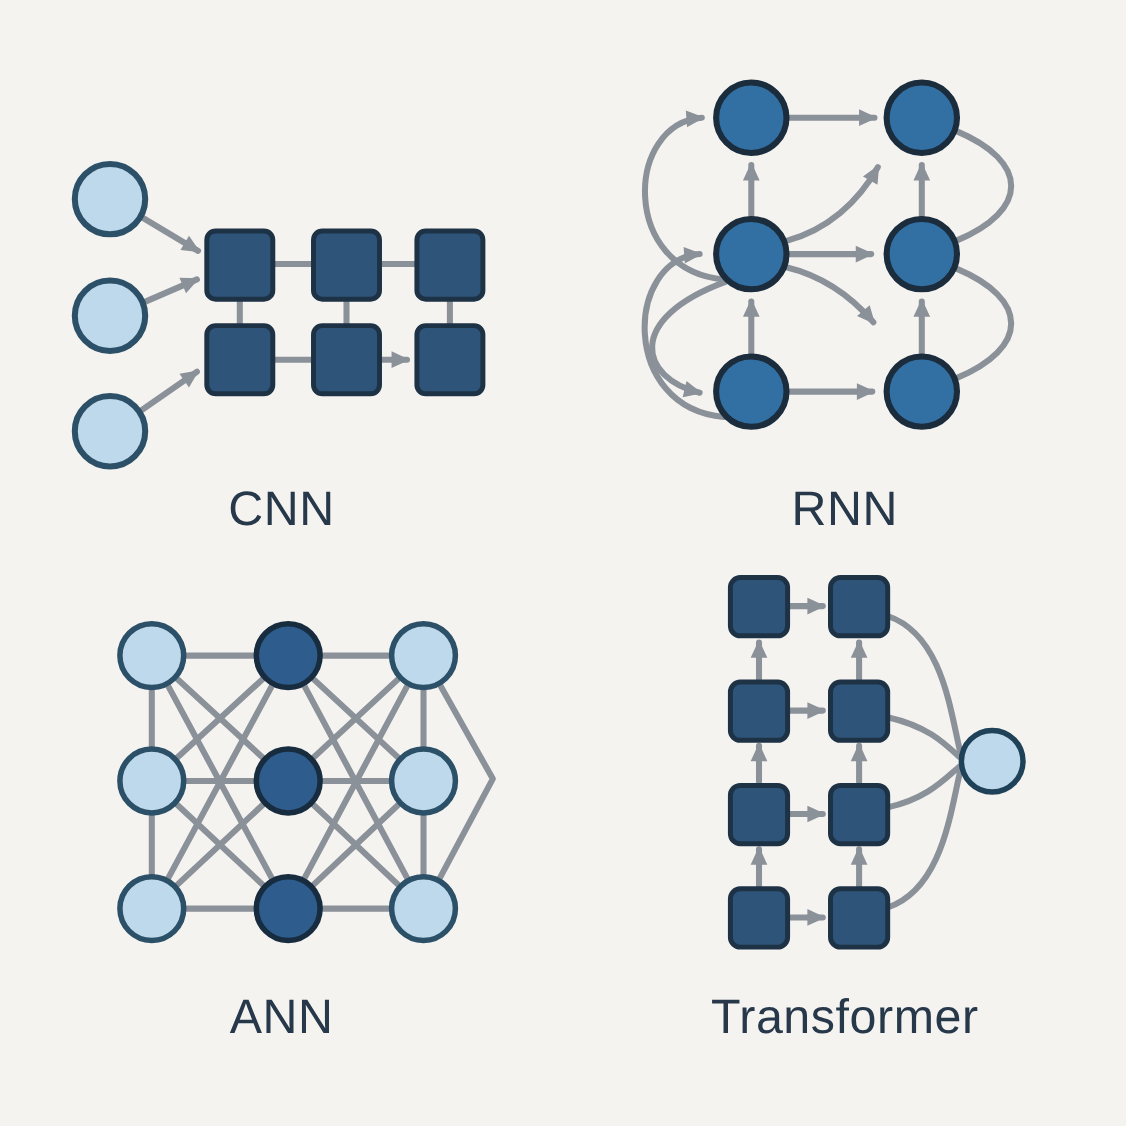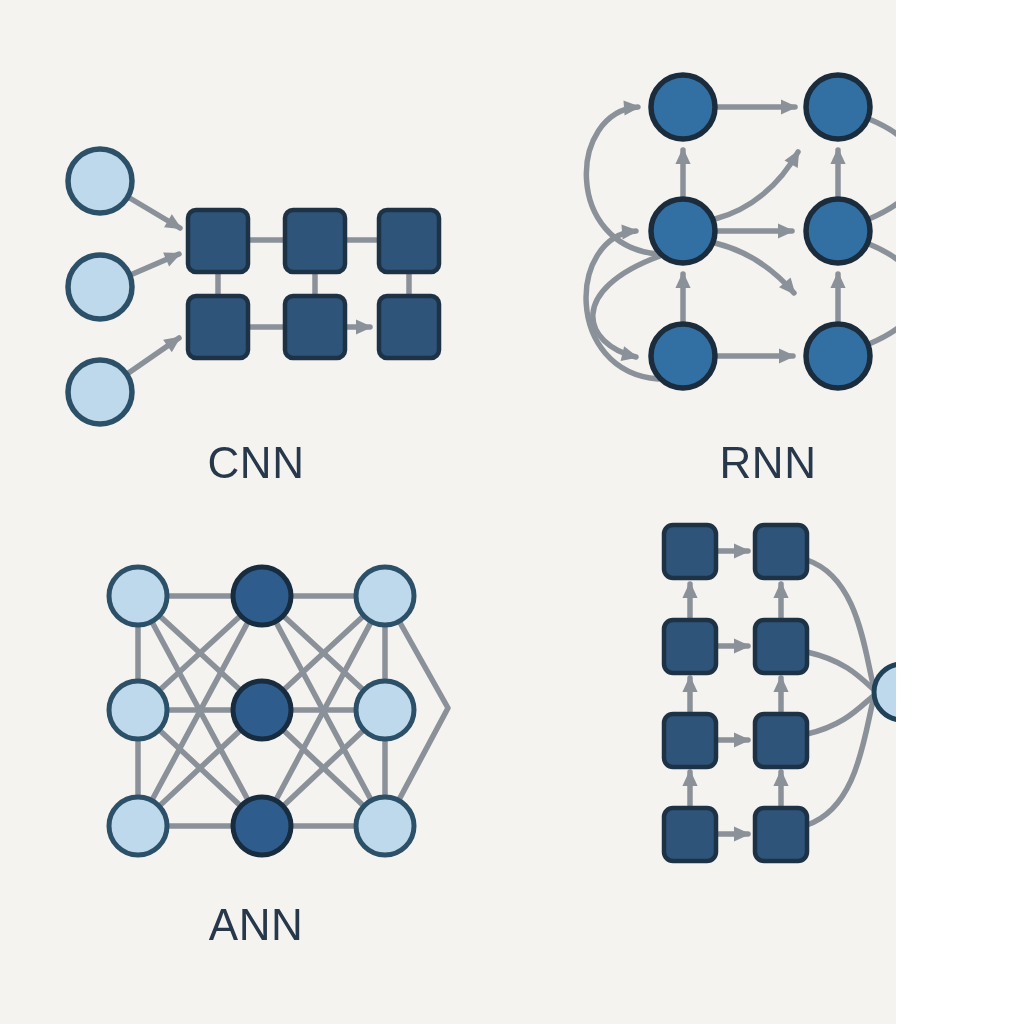--- a/index.html
+++ b/index.html
@@ -1,19 +1,19 @@
 <!DOCTYPE html>
 <html style="--label-color: #26384a;"><head>
 <meta charset="utf-8">
 <style>
   html,body{margin:0;padding:0;}
   body{font-family:"Liberation Sans",sans-serif;}
   .canvas{
     position:relative;
-    width:896px;height:1024px;
+    width:1024px;height:1024px;
     overflow:hidden;
     background:#f5f3f0;
   }
   svg.panel{position:absolute;width:512px;height:512px;display:block;}
   .panel-label{
     position:absolute;
     width:512px;
     text-align:center;
     font-size:44px;
     font-weight:500;
@@ -133,14 +133,15 @@
       <rect x="152" y="202" width="52" height="53" rx="9" fill="#2f547a" stroke="#1e3246" stroke-width="4.5"></rect>
       <rect x="243" y="202" width="52" height="53" rx="9" fill="#2f547a" stroke="#1e3246" stroke-width="4.5"></rect>
       <rect x="152" y="296" width="52" height="53" rx="9" fill="#2f547a" stroke="#1e3246" stroke-width="4.5"></rect>
       <rect x="243" y="296" width="52" height="53" rx="9" fill="#2f547a" stroke="#1e3246" stroke-width="4.5"></rect>
       <circle cx="390" cy="180" r="28" fill="#bdd9eb" stroke="#1f4258" stroke-width="5"></circle>
     </svg>
 
   <div class="panel-label" style="left:0;top:441px">CNN</div>
   <div class="panel-label" style="left:0;top:903px">ANN</div>
   <div class="panel-label" style="left:512px;top:441px">RNN</div>
+  <div class="panel-label" style="left:512px;top:903px">Transformer</div>
 
 </div>
 
 </body></html>

